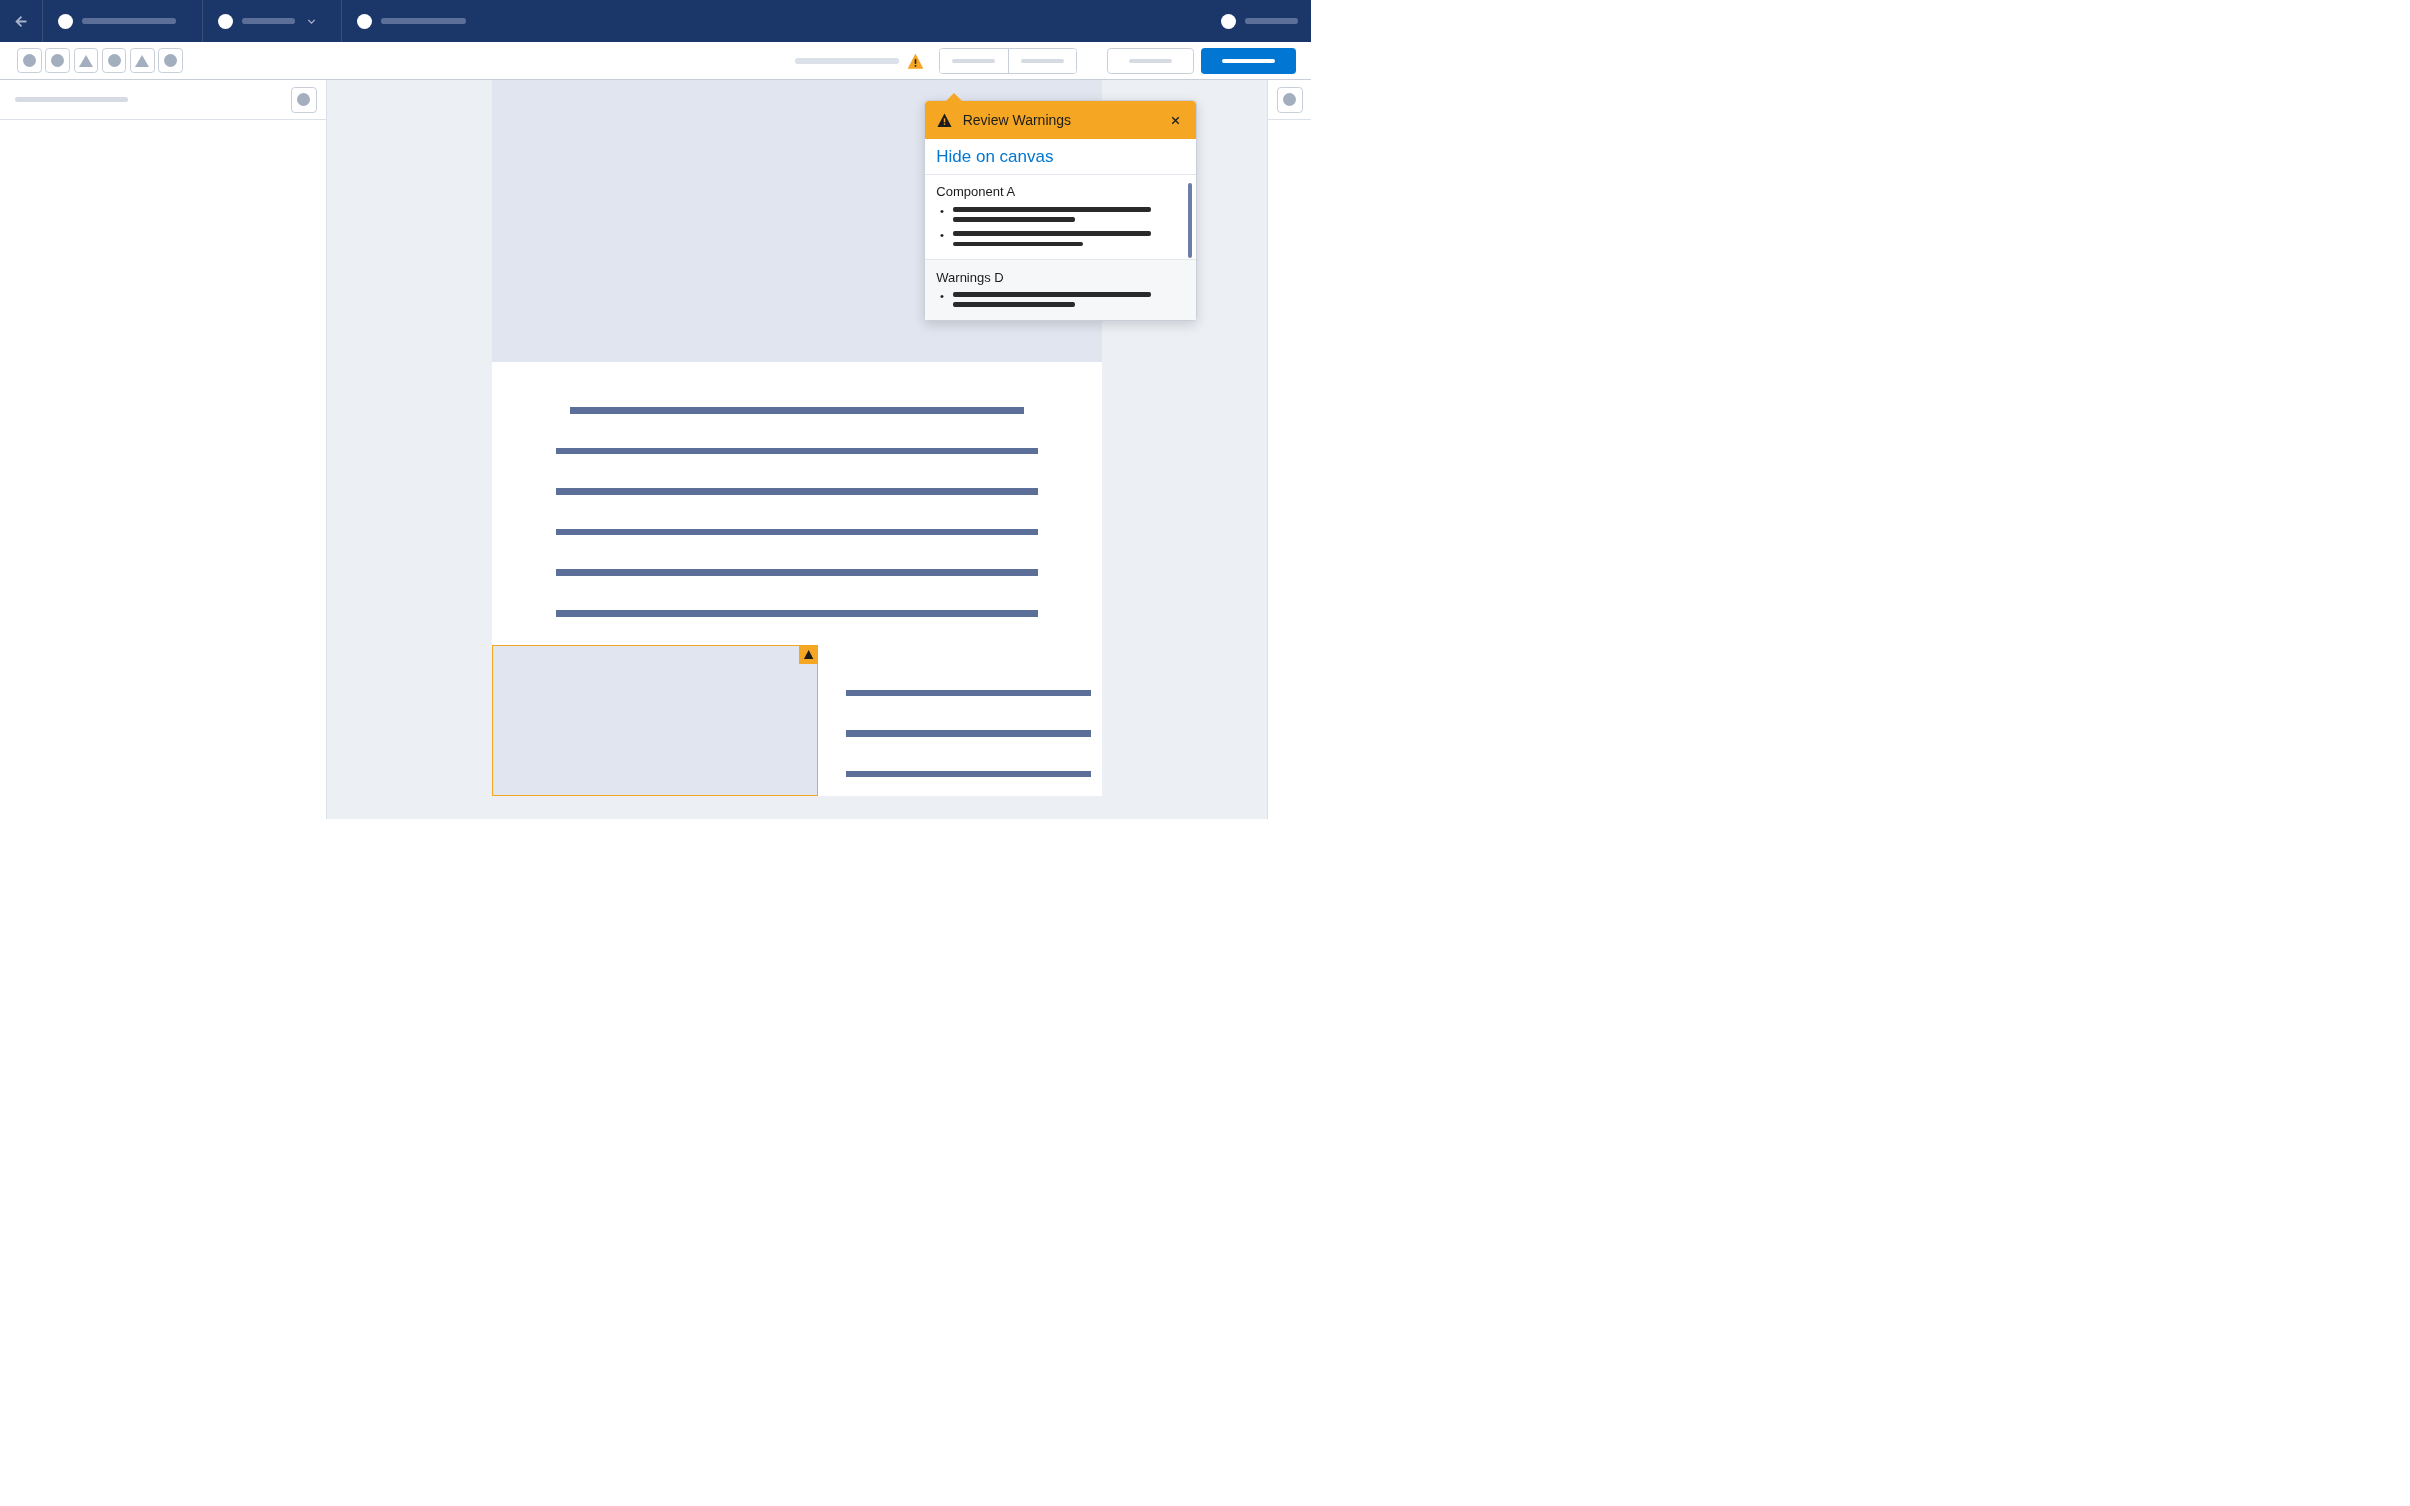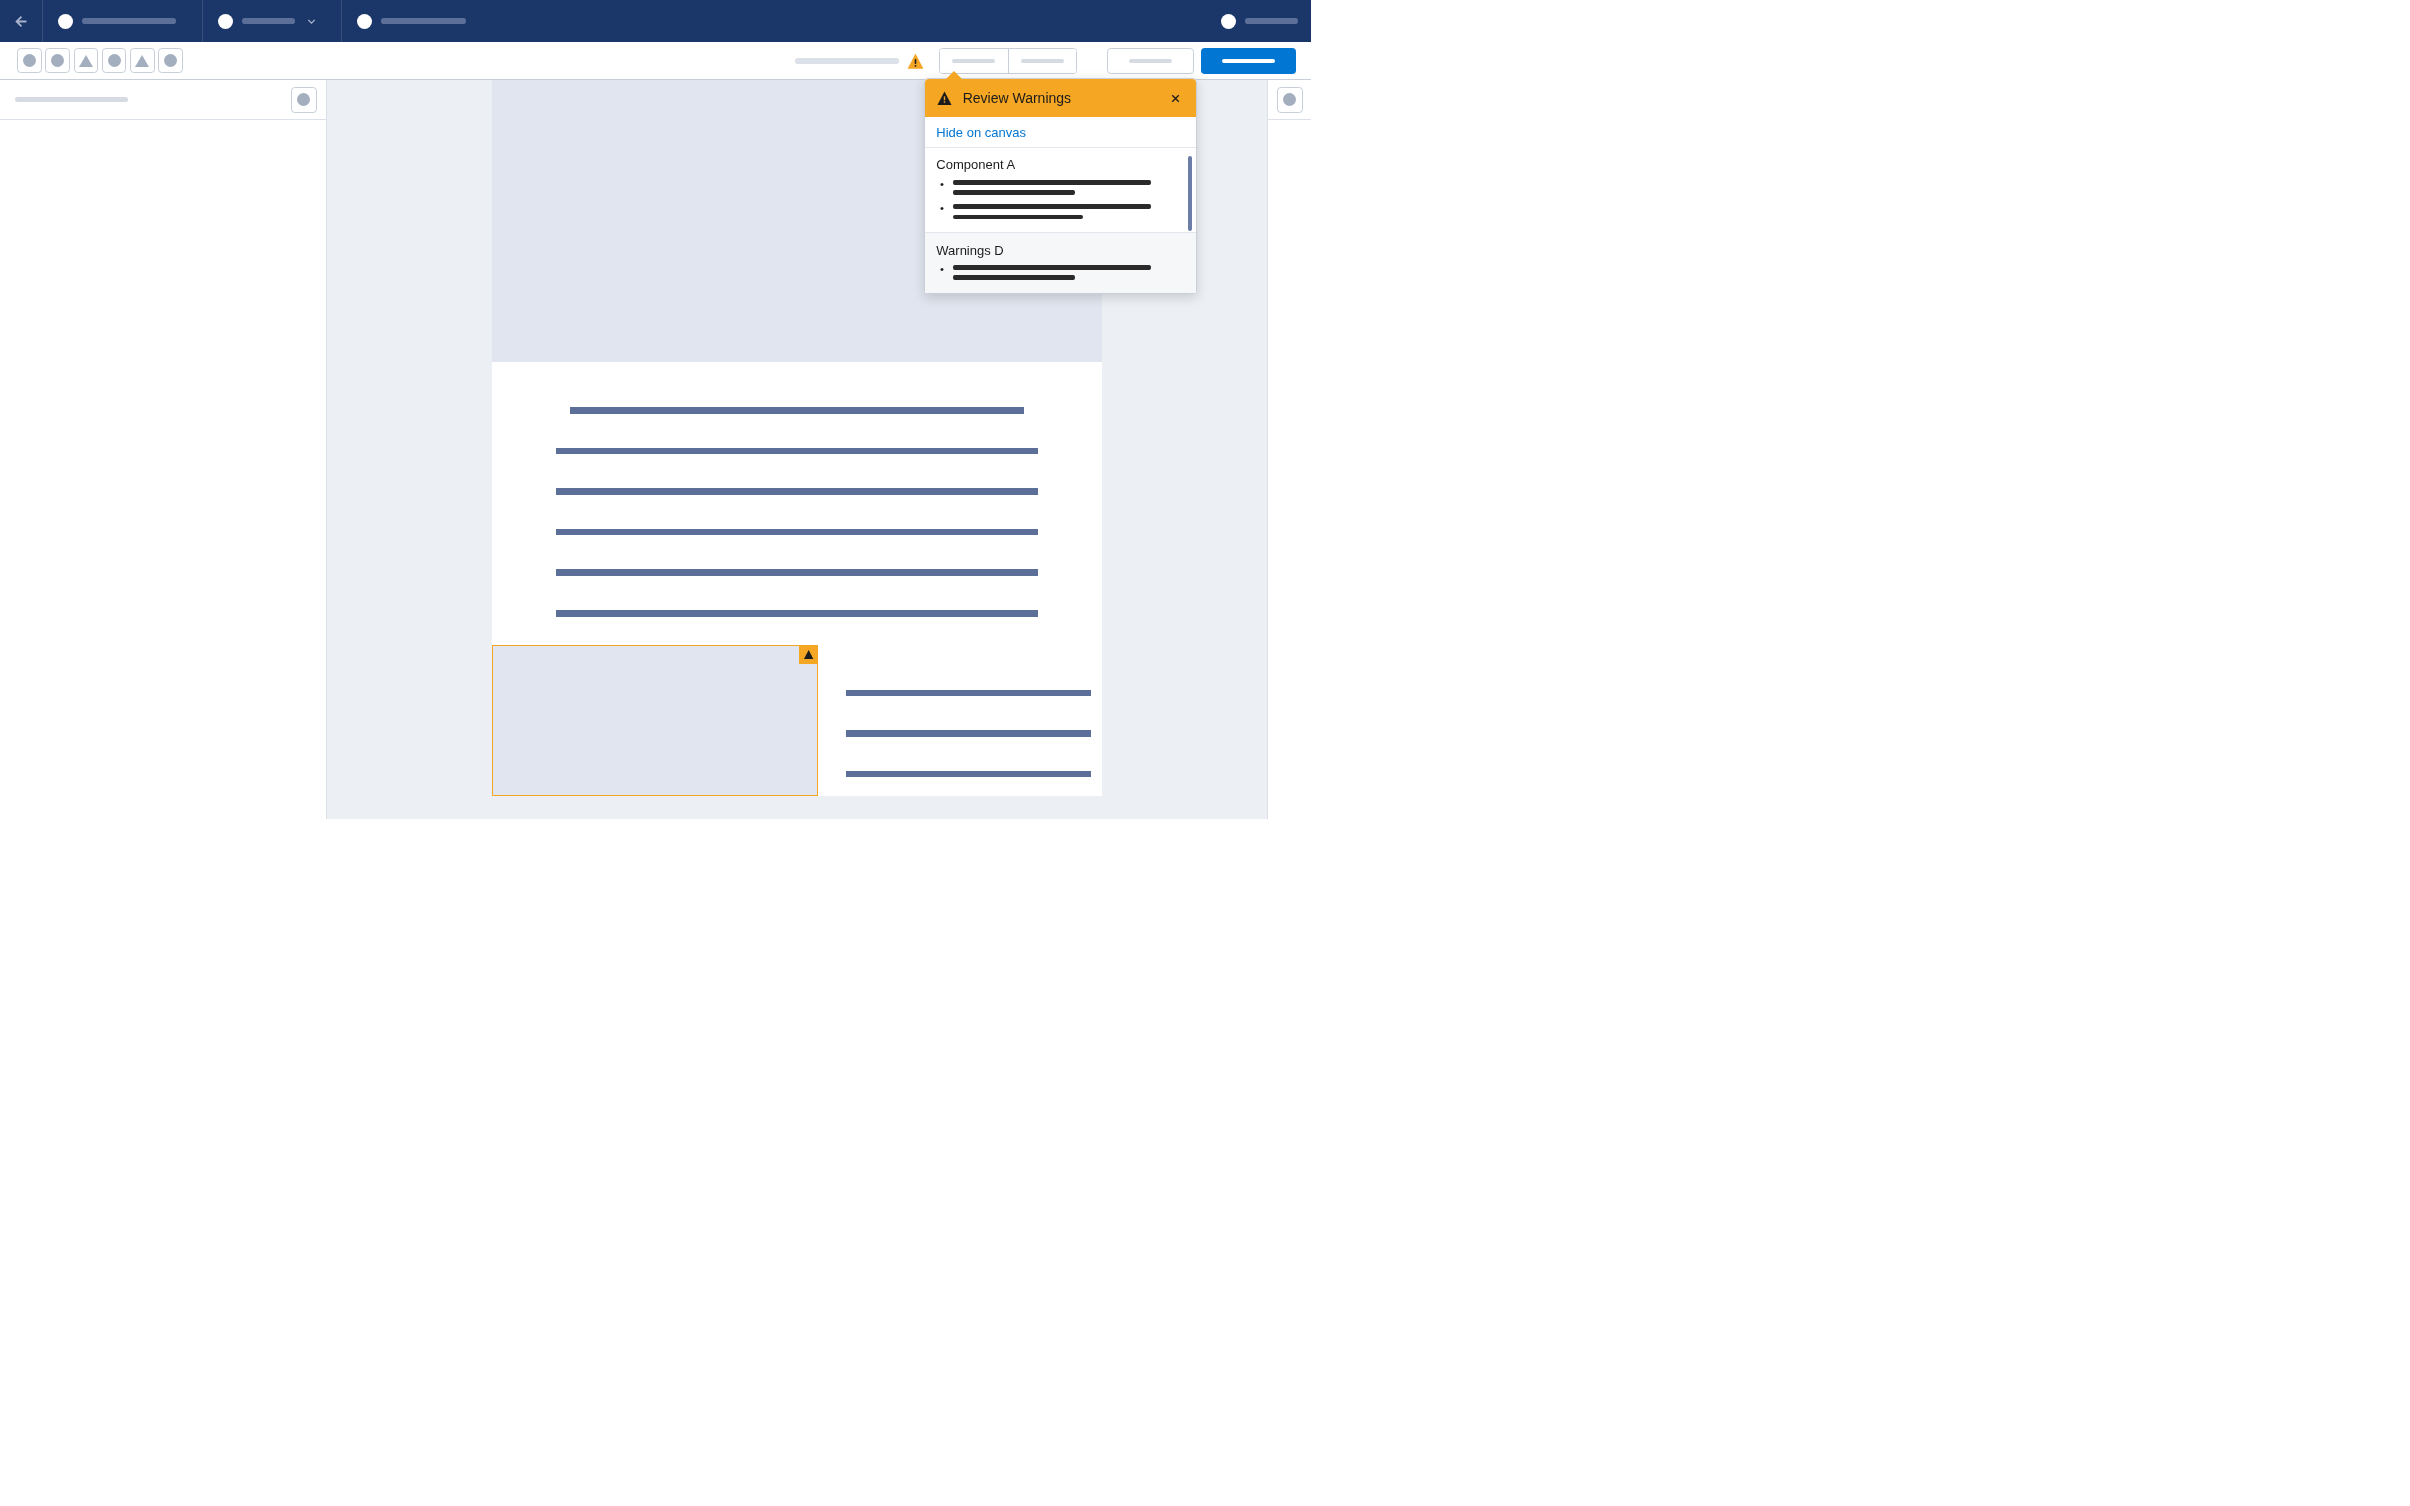--- a/index.html
+++ b/index.html
@@ -190,21 +190,21 @@
   width: 44px;
   border-left: 0.9px solid #dce0e8;
 }
 .rp-header {
   height:40px;
   border-bottom:0.9px solid #dce0e8;
   display:flex; align-items:center; justify-content:center;
 }
 .warning-popover {
   position:absolute;
-  top: 78px;
+  top: 100px;
   left: 924px;
   width: 273px;
   background:#fff;
   border: 0.9px solid #c9cfd9;
   border-radius: 3.8px;
   box-shadow: 0 3.8px 11.3px rgba(0,0,0,0.15);
   z-index: 10;
 }
 .wp-arrow {
   position:absolute;
@@ -230,21 +230,21 @@
   color:#1c1c1c;
 }
 .wp-close {
   width:19px; height:19px;
   display:flex; align-items:center; justify-content:center;
   color:#1c1c1c;
 }
 .wp-link {
   padding: 7.5px 11.3px;
   color:#0176d3;
-  font-size:13px;
+  font-size:17px;
   border-bottom:0.9px solid #e3e7ed;
 }
 .wp-section {
   padding: 9.4px 11.3px 13px;
   border-bottom:0.9px solid #e3e7ed;
   position:relative;
 }
 .wp-section:last-child { border-bottom:none; background:#f6f7f9;}
 .wp-section-title {
   font-size:13px;

